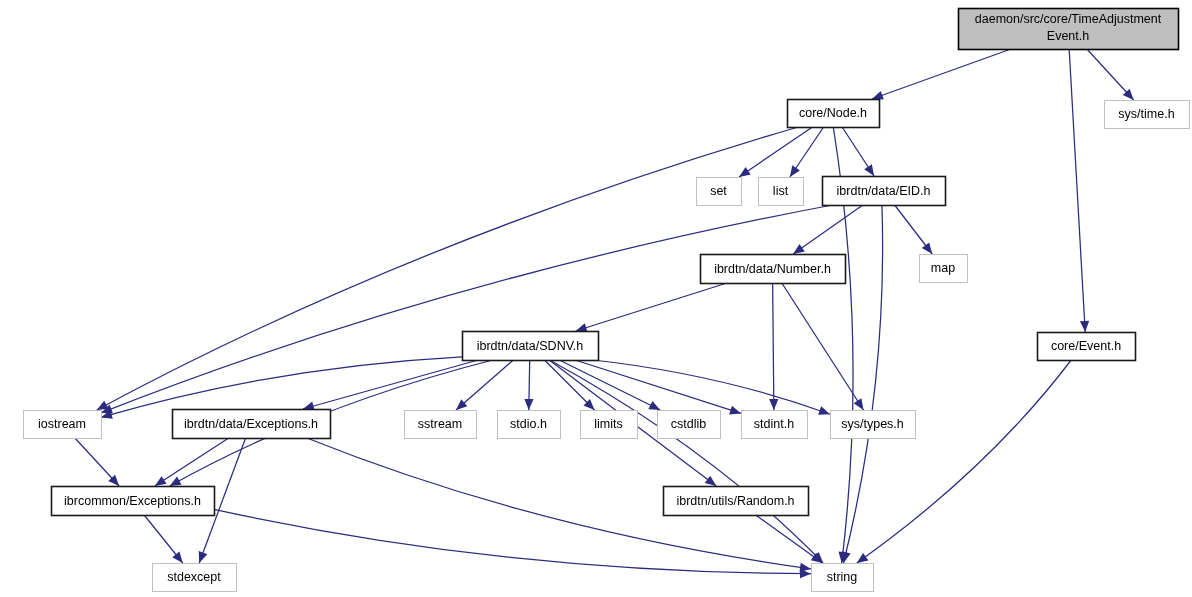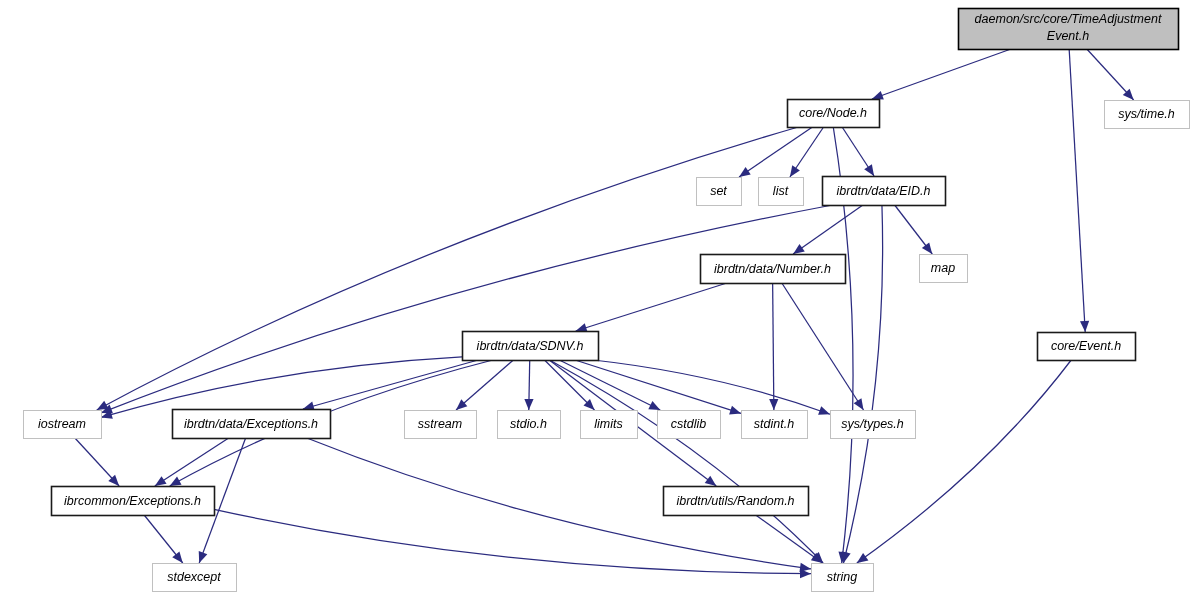--- a/index.html
+++ b/index.html
@@ -7,21 +7,20 @@
     padding: 0;
     background: #ffffff;
   }
   #canvas-wrap {
     position: relative;
     width: 1192px;
     height: 597px;
     background: #ffffff;
     overflow: hidden;
     font-family: "Liberation Sans", sans-serif;
-    font-style: italic;
   }
   svg#graph {
     display: block;
     width: 1192px;
     height: 597px;
   }
   .node-box {
     fill: #ffffff;
     stroke: #c0c0c0;
     stroke-width: 1;

